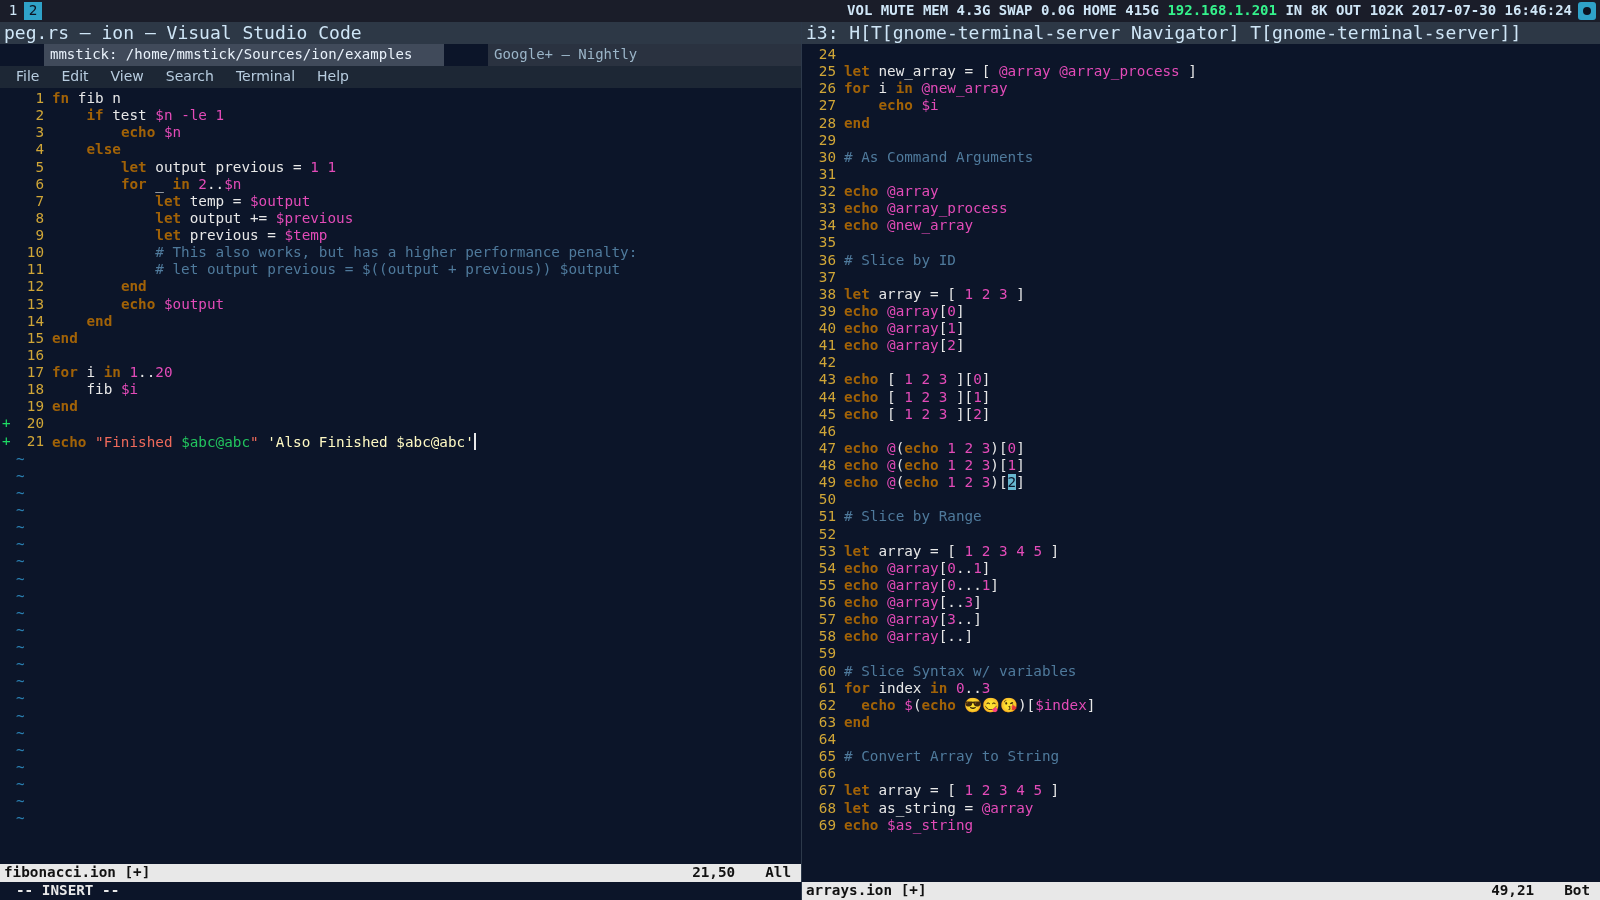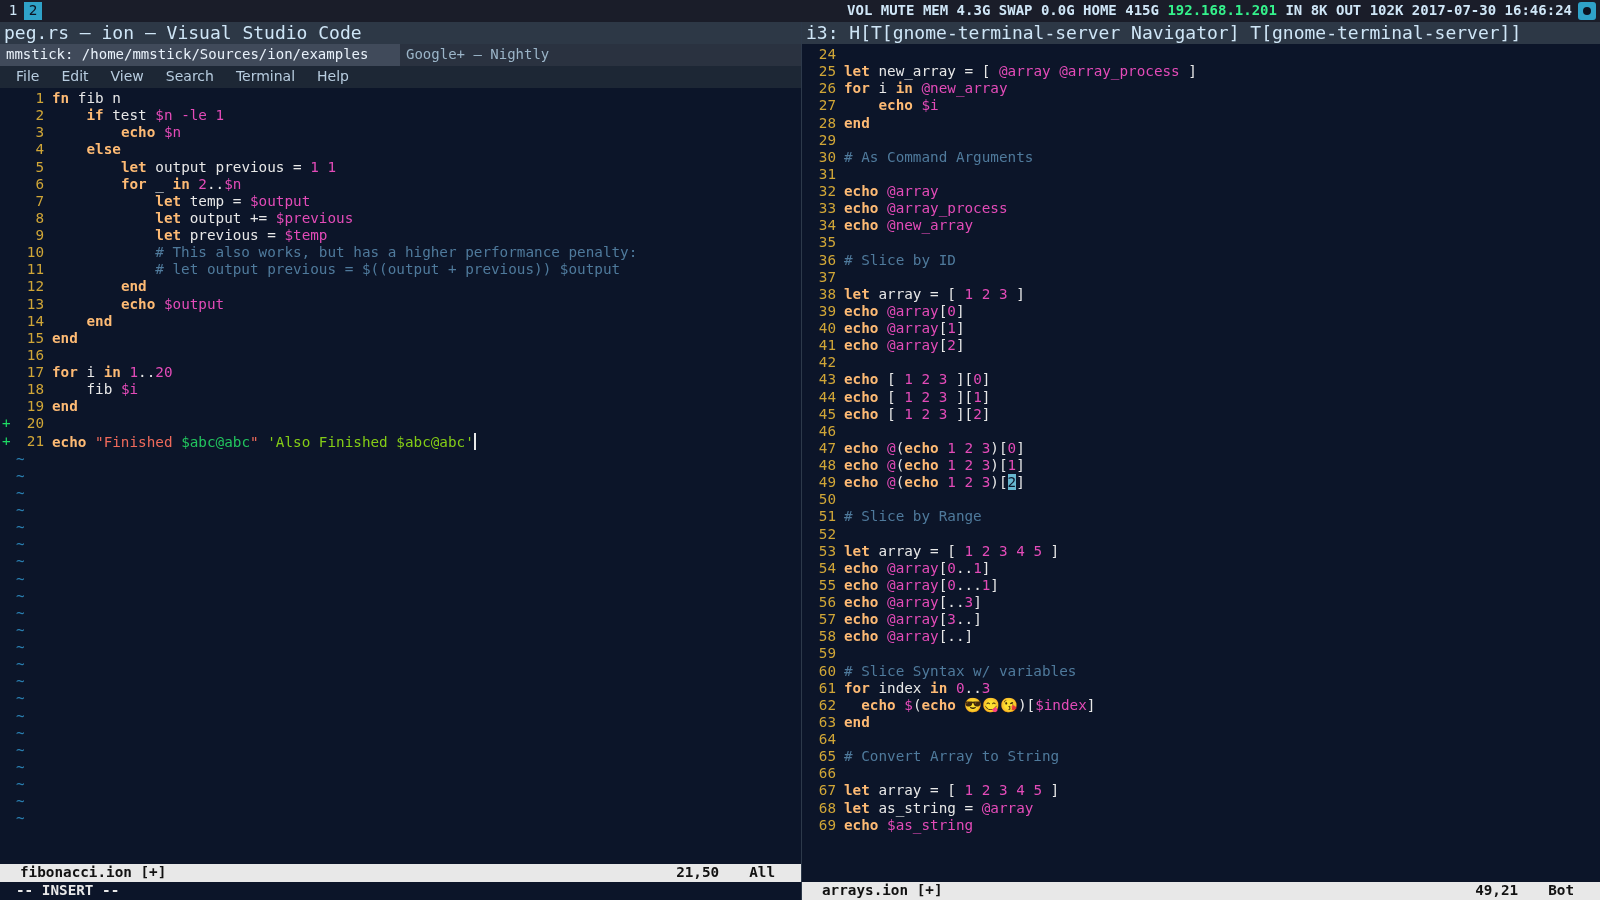--- a/index.html
+++ b/index.html
@@ -46,21 +46,21 @@
     color: #cfe6f7;
     display:flex;
     align-items:center;
     padding-left:4px;
     font-size:18px;
   }
   .tabbar {
     height: 22px;
     display:flex;
   }
-  .tab { height:22px; display:flex; align-items:center; padding:0 6px; font-size:14px;}
+  .tab { height:22px; display:flex; align-items:center; padding:0 6px; font-size:14px;margin-left:44px;}
   .tab-active { background:#404a5a; color:#e9f2fb; flex:0 0 400px;}
   .tab-inactive { background:#2a3240; color:#9bb5c8; flex:1;}
   .menubar {
     height:22px;
     background:#1d2735;
     display:flex;
     align-items:center;
     gap:22px;
     padding-left:16px;
     color:#b8cde0;
@@ -73,38 +73,38 @@
     padding-top:2px;
     overflow:hidden;
     background:#0c1529;
   }
   .line { display:flex; white-space:pre; }
   .gutter-sign { width:16px; color:#1edc64; text-align:left; padding-left:2px;}
   .lnum { width:36px; text-align:right; color:#d0a637; padding-right:8px;}
   .lnum-r { width:42px; text-align:right; color:#d0a637; padding-right:8px;}
   .code { flex:1; }
   .tilde { color:#2a7fb0; padding-left:16px;}
-  .kw   { color:#fdba74; font-weight:bold; } 
+  .kw   { color:#a16207; font-weight:bold; } 
   .var  { color:#e34bb8; }  
   .num  { color:#e34bb8; }
   .str  { color:#ef6a5b; }
-  .str2 { color:#84cc16; }
+  .str2 { color:#fef9c3; }
   .strvar { color:#22c55e; }
   .cmt  { color:#4f7a9c; }
   .txt  { color:#e8e8e8; }
   .eq   { color:#e8e8e8; }
   .cursor-ins { border-left:2px solid #e8e8e8; height:17px; display:inline-block; vertical-align:text-bottom;}
   .cursor-blk { background:#67b7cf; color:#0c1529; }
   .statusbar {
     height:18px;
     background:#e8e8e8;
     color:#111;
     display:flex;
     align-items:center;
-    padding:0 20px;
+    padding:0 4px;
     font-weight:bold;
   }
   .statusbar .right { margin-left:auto; display:flex; gap:30px; padding-right:6px;}
   .modeline {
     height:18px;
     color:#e8e8e8;
     padding-left:16px;
     font-weight:bold;
     display:flex;
     align-items:center;

